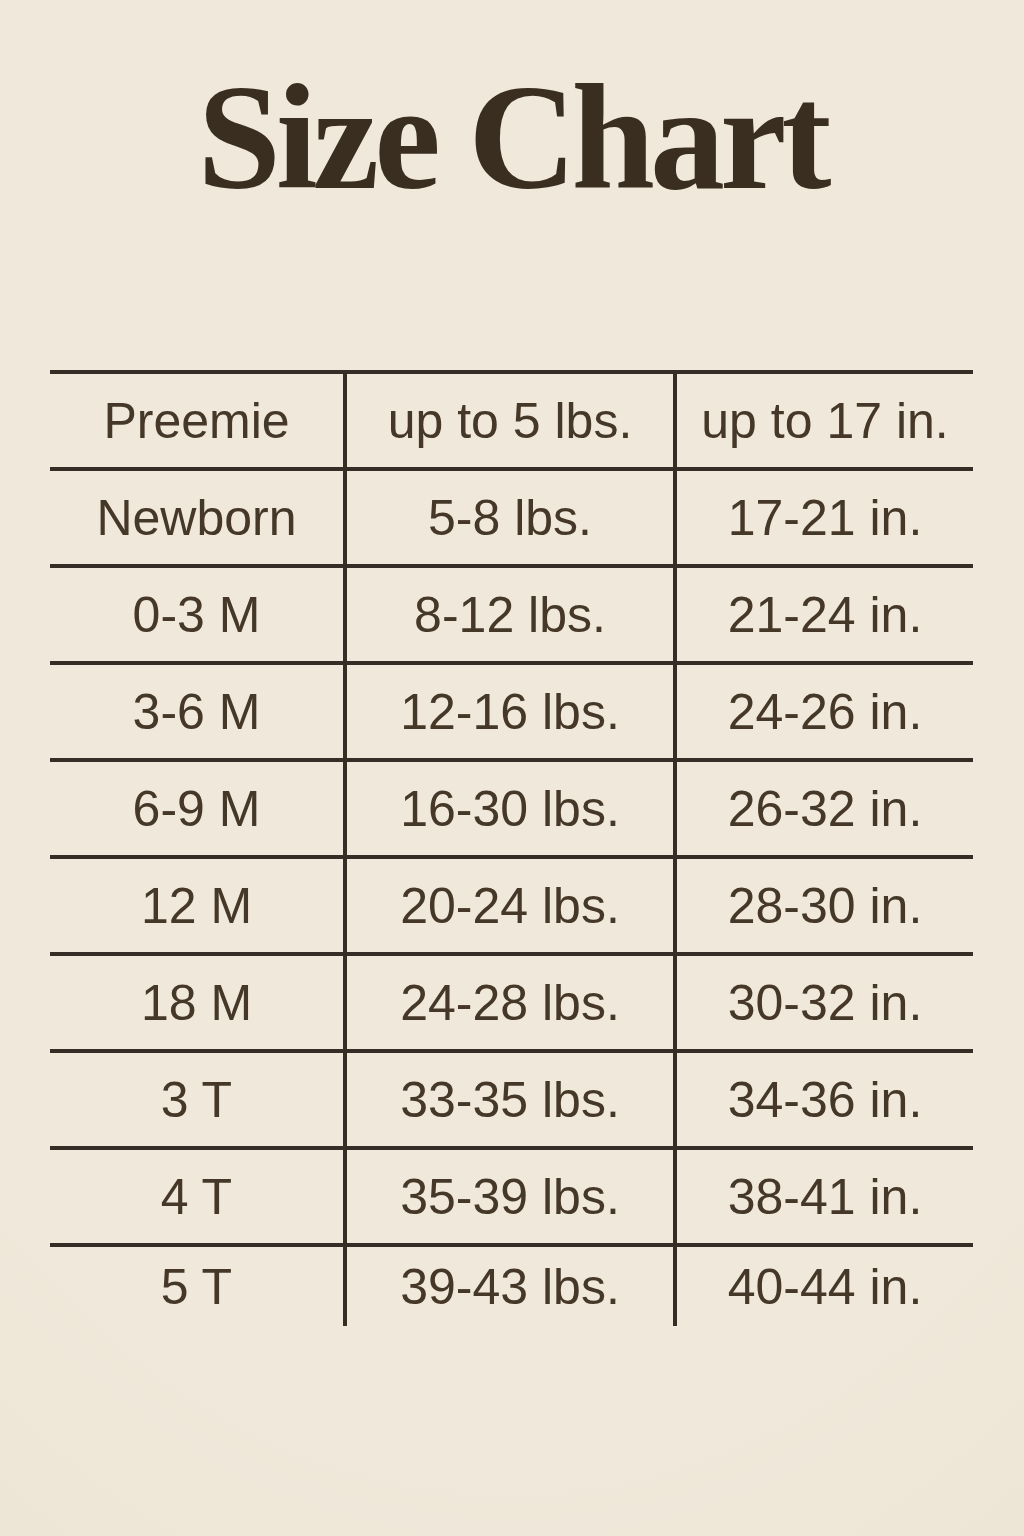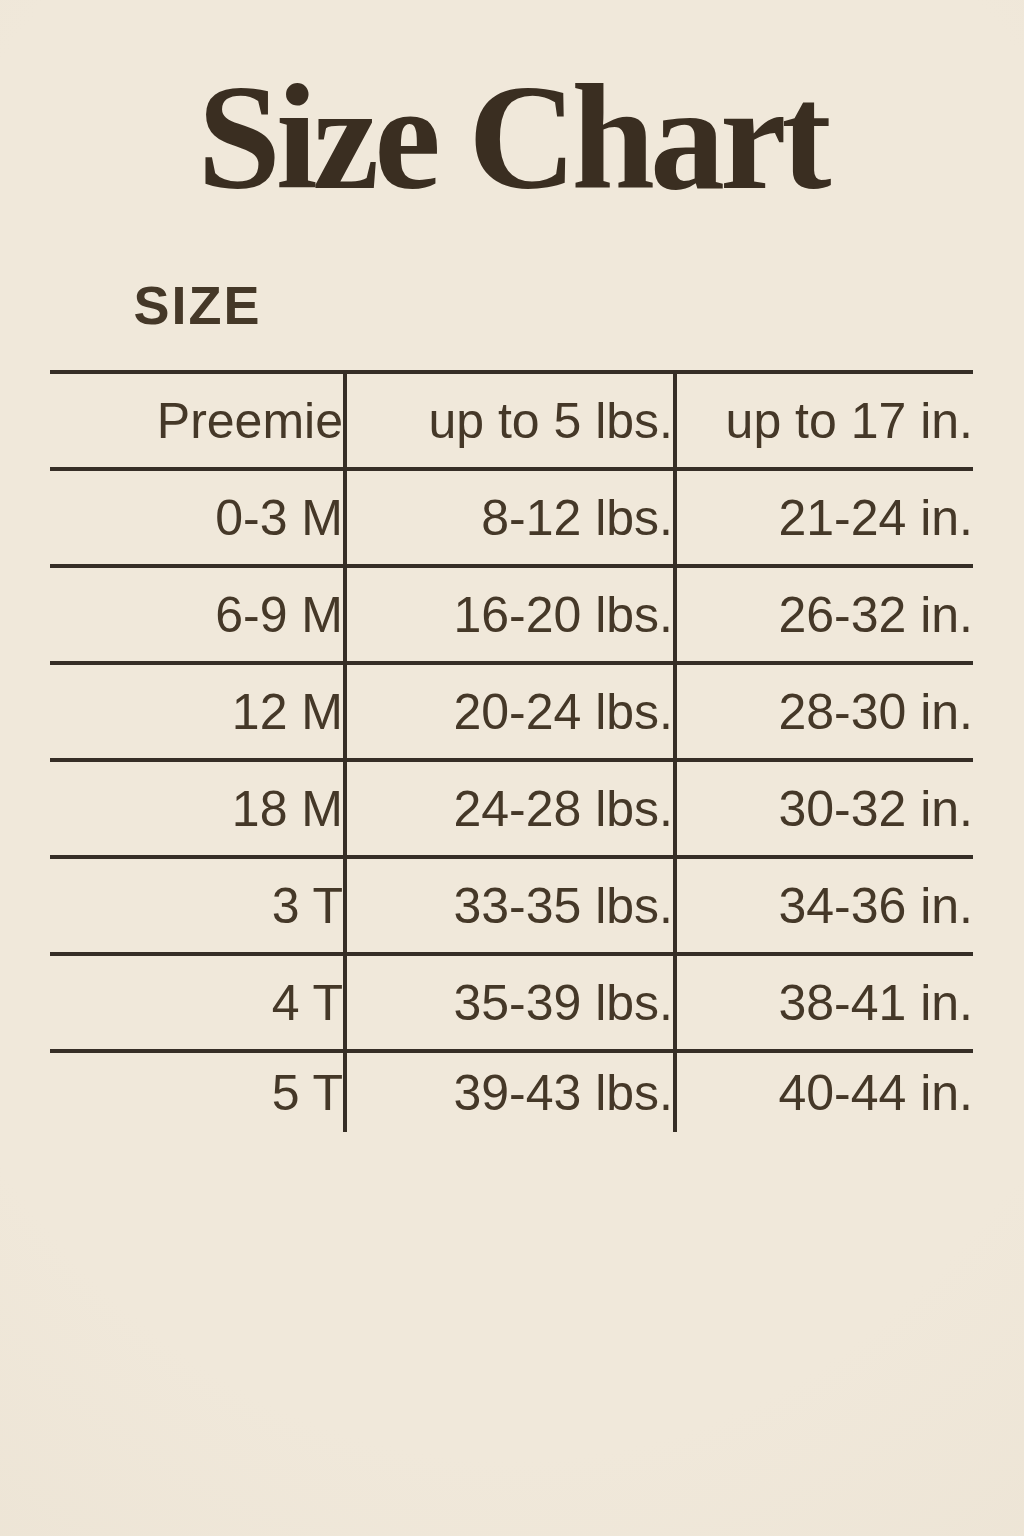--- a/index.html
+++ b/index.html
@@ -61,21 +61,21 @@
     width: 923px;
     border-collapse: collapse;
     table-layout: fixed;
   }
   .size-table col.c1 { width: 295px; }
   .size-table col.c2 { width: 330px; }
   .size-table col.c3 { width: 298px; }
   .size-table td {
     border-top: 4px solid var(--line, #362e26);
     height: 97px;
-    text-align: right;
+    text-align: center;
     vertical-align: middle;
     font-size: 50px;
     line-height: 1;
     color: var(--text, #453828);
     padding: 0;
     white-space: nowrap;
   }
   .size-table td.mid {
     border-left: 4px solid var(--line, #362e26);
     border-right: 4px solid var(--line, #362e26);
@@ -83,43 +83,52 @@
   .size-table tr:last-child td { height: 81px; }
 </style>
 </head>
 <body>
 
 <div class="page">
 
   <h1 class="title">Size Chart</h1>
 
   <div class="header-row">
-    <div class="header-cell">SIZE</div>
   </div>
 
   <table class="size-table">
     <colgroup>
         <col class="c1">
         <col class="c2">
         <col class="c3">
       </colgroup>
     <tbody>
       <tr>
         <td>Preemie</td>
         <td class="mid">up to 5 lbs.</td>
         <td>up to 17 in.</td>
       </tr>
       <tr>
+        <td>Newborn</td>
+        <td class="mid">5-8 lbs.</td>
+        <td>17-21 in.</td>
+      </tr>
+      <tr>
         <td>0-3 M</td>
         <td class="mid">8-12 lbs.</td>
         <td>21-24 in.</td>
       </tr>
       <tr>
+        <td>3-6 M</td>
+        <td class="mid">12-16 lbs.</td>
+        <td>24-26 in.</td>
+      </tr>
+      <tr>
         <td>6-9 M</td>
-        <td class="mid">16-20 lbs.</td>
+        <td class="mid">16-30 lbs.</td>
         <td>26-32 in.</td>
       </tr>
       <tr>
         <td>12 M</td>
         <td class="mid">20-24 lbs.</td>
         <td>28-30 in.</td>
       </tr>
       <tr>
         <td>18 M</td>
         <td class="mid">24-28 lbs.</td>

